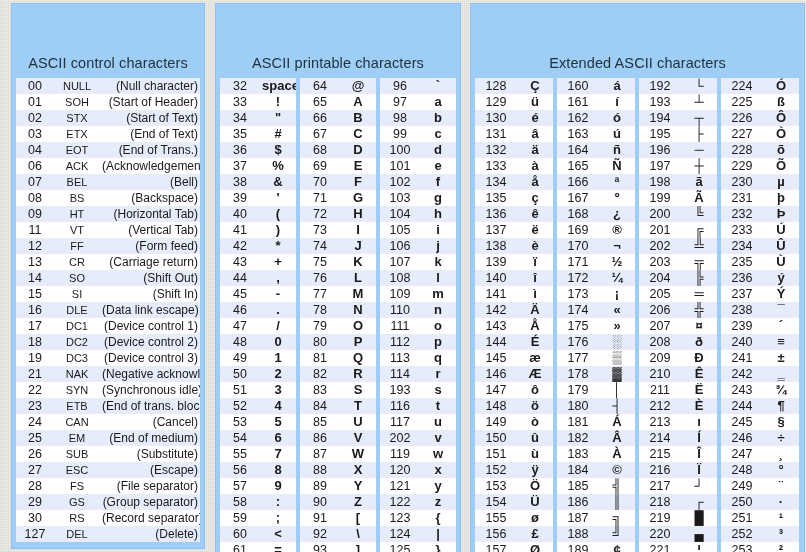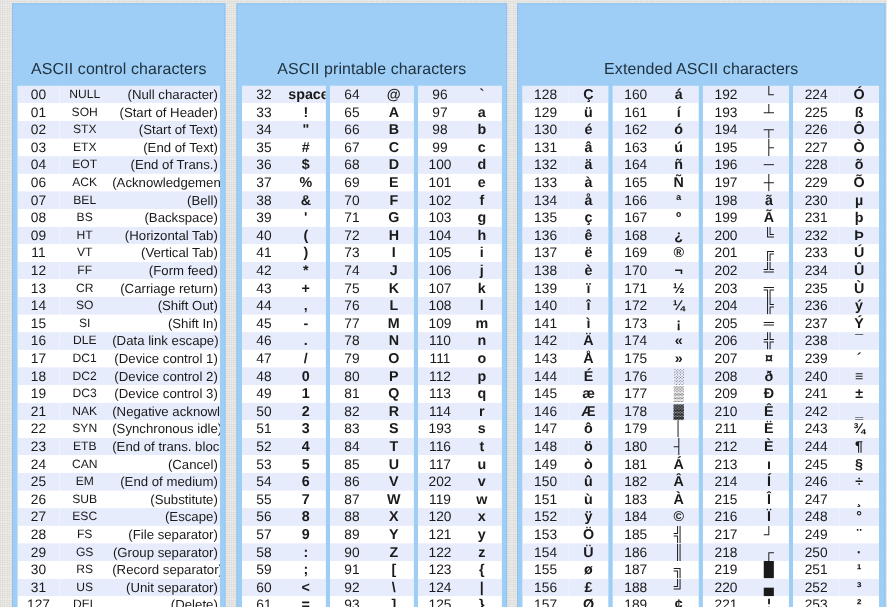--- a/index.html
+++ b/index.html
@@ -233,25 +233,20 @@
                 <td class="dec">29</td>
                 <td class="abbr">GS</td>
                 <td class="desc">(Group separator)</td>
               </tr>
               <tr>
                 <td class="dec">30</td>
                 <td class="abbr">RS</td>
                 <td class="desc">(Record separator)</td>
               </tr>
               <tr>
-                <td class="dec">31</td>
-                <td class="abbr">US</td>
-                <td class="desc">(Unit separator)</td>
-              </tr>
-              <tr>
                 <td class="dec">127</td>
                 <td class="abbr">DEL</td>
                 <td class="desc">(Delete)</td>
               </tr>
             </tbody>
         </table>
       </div>
     </div>
   </section>
 

